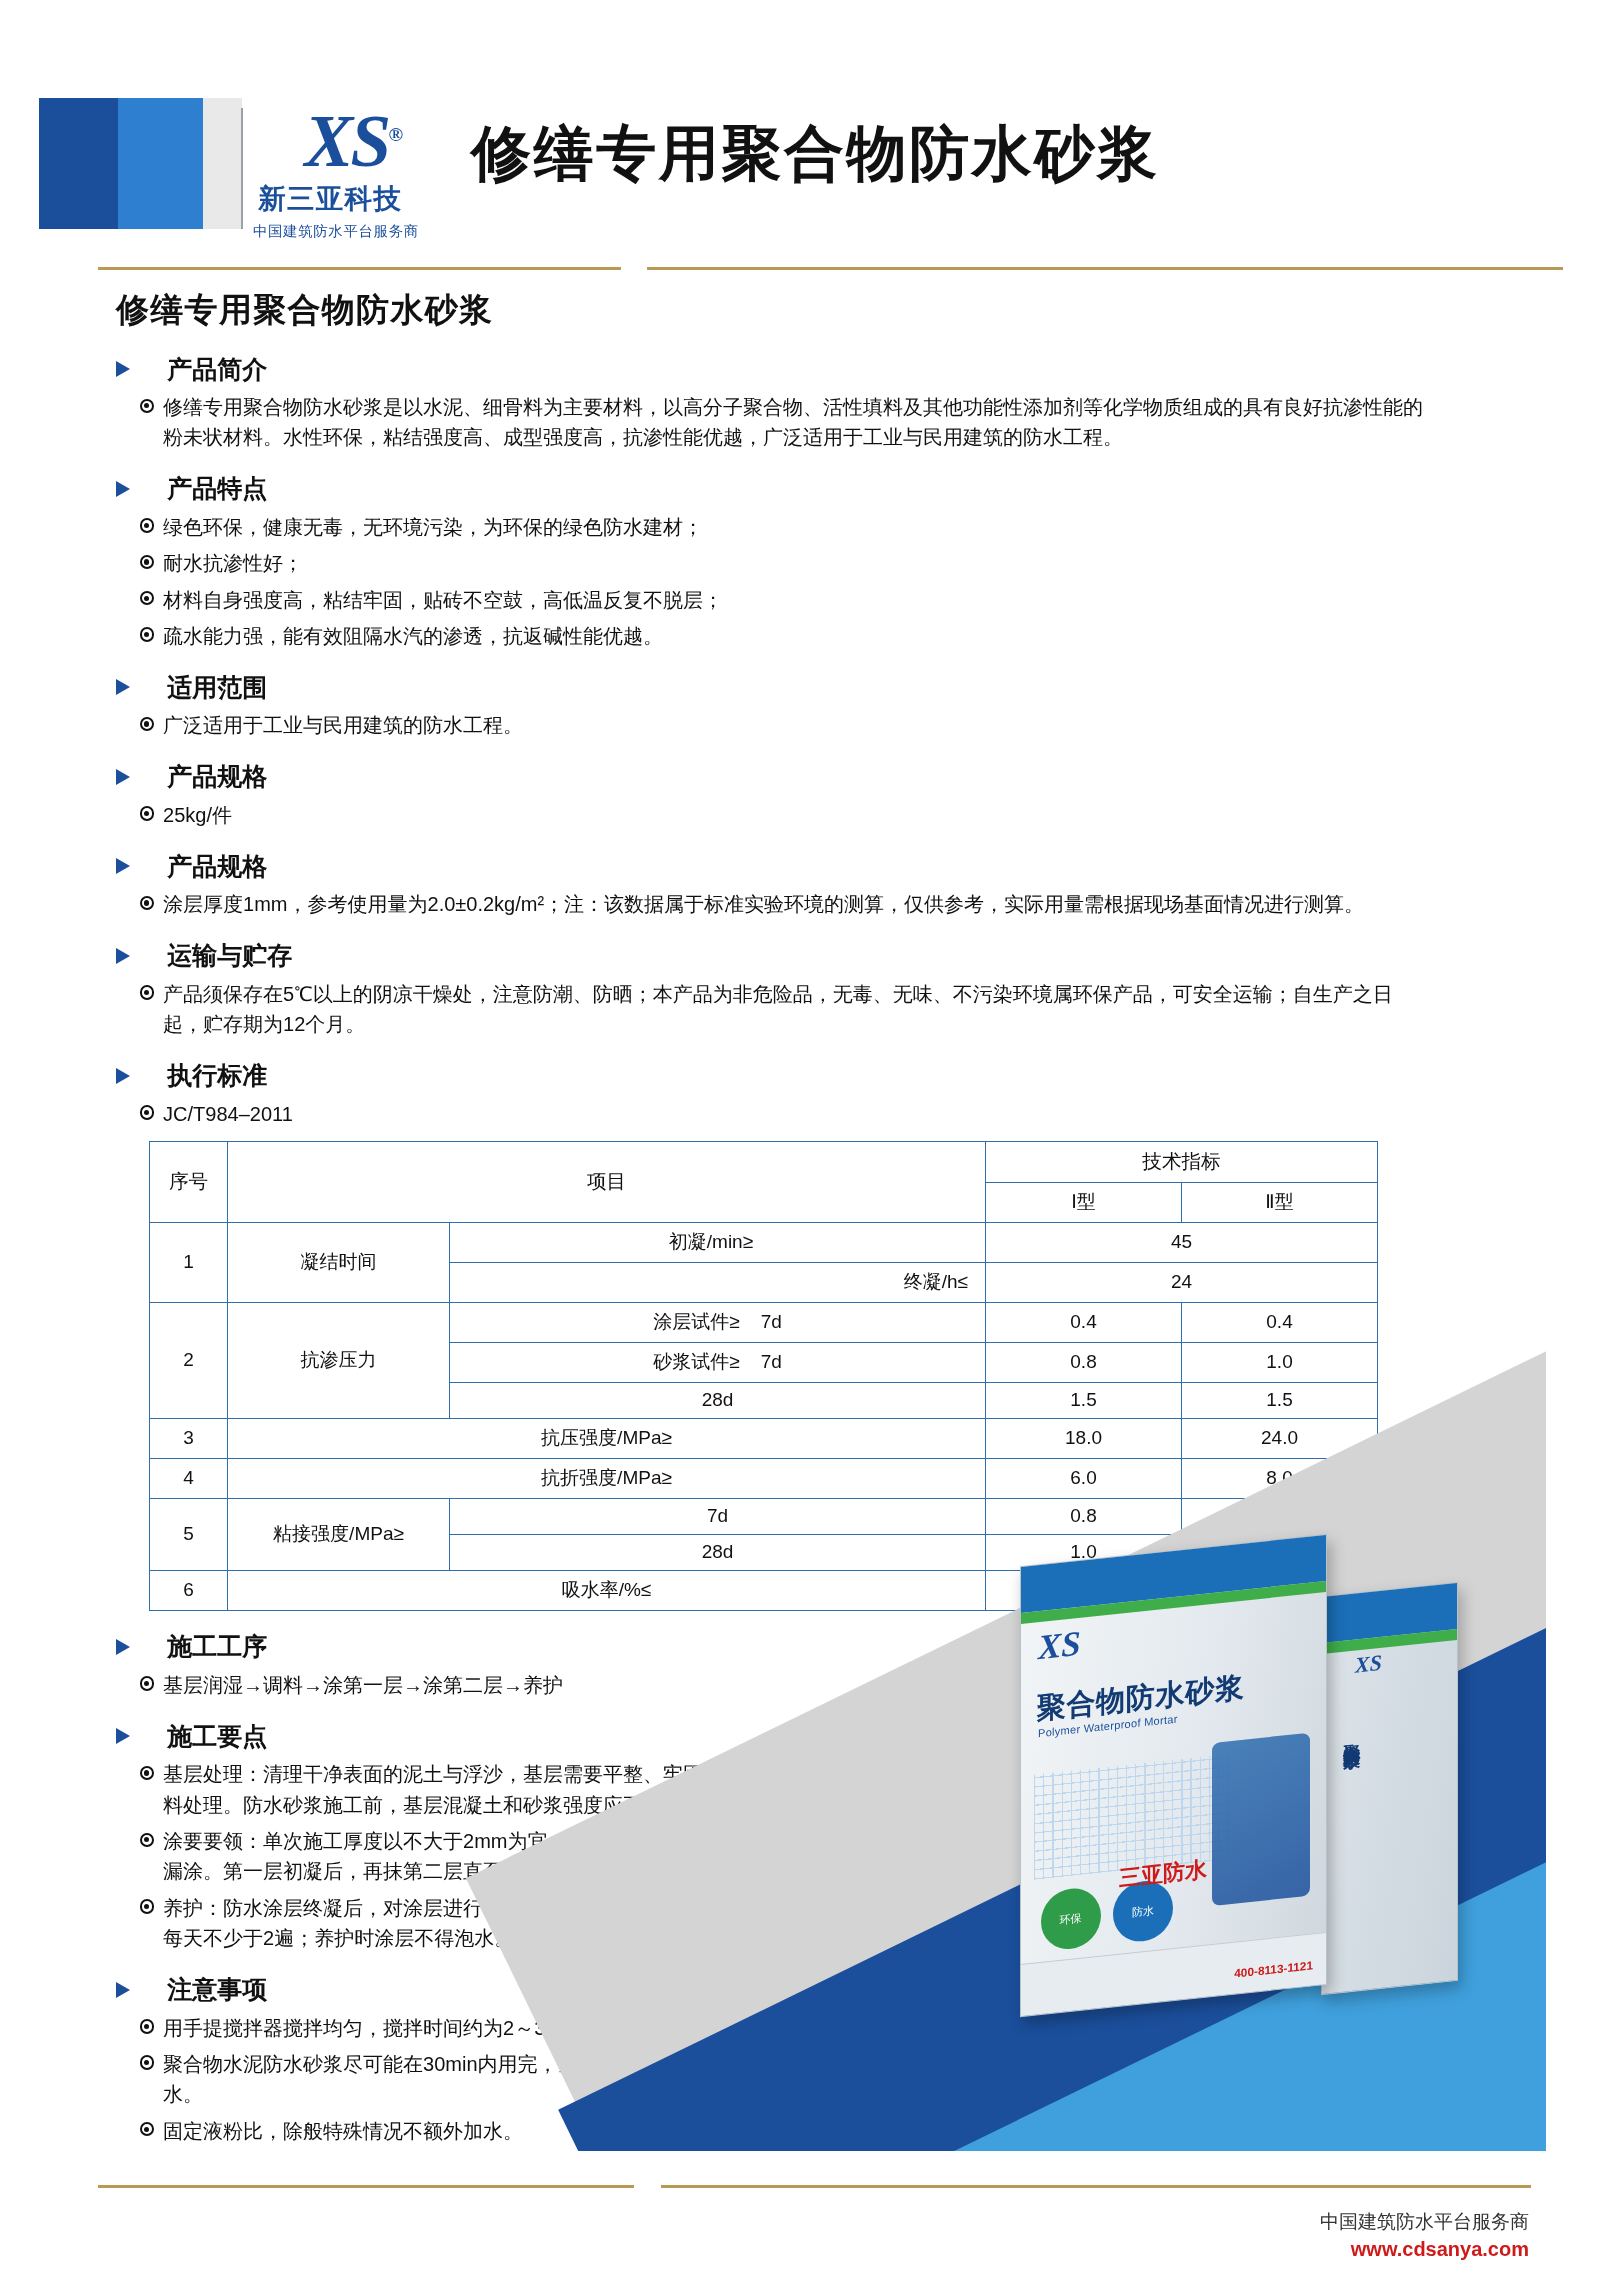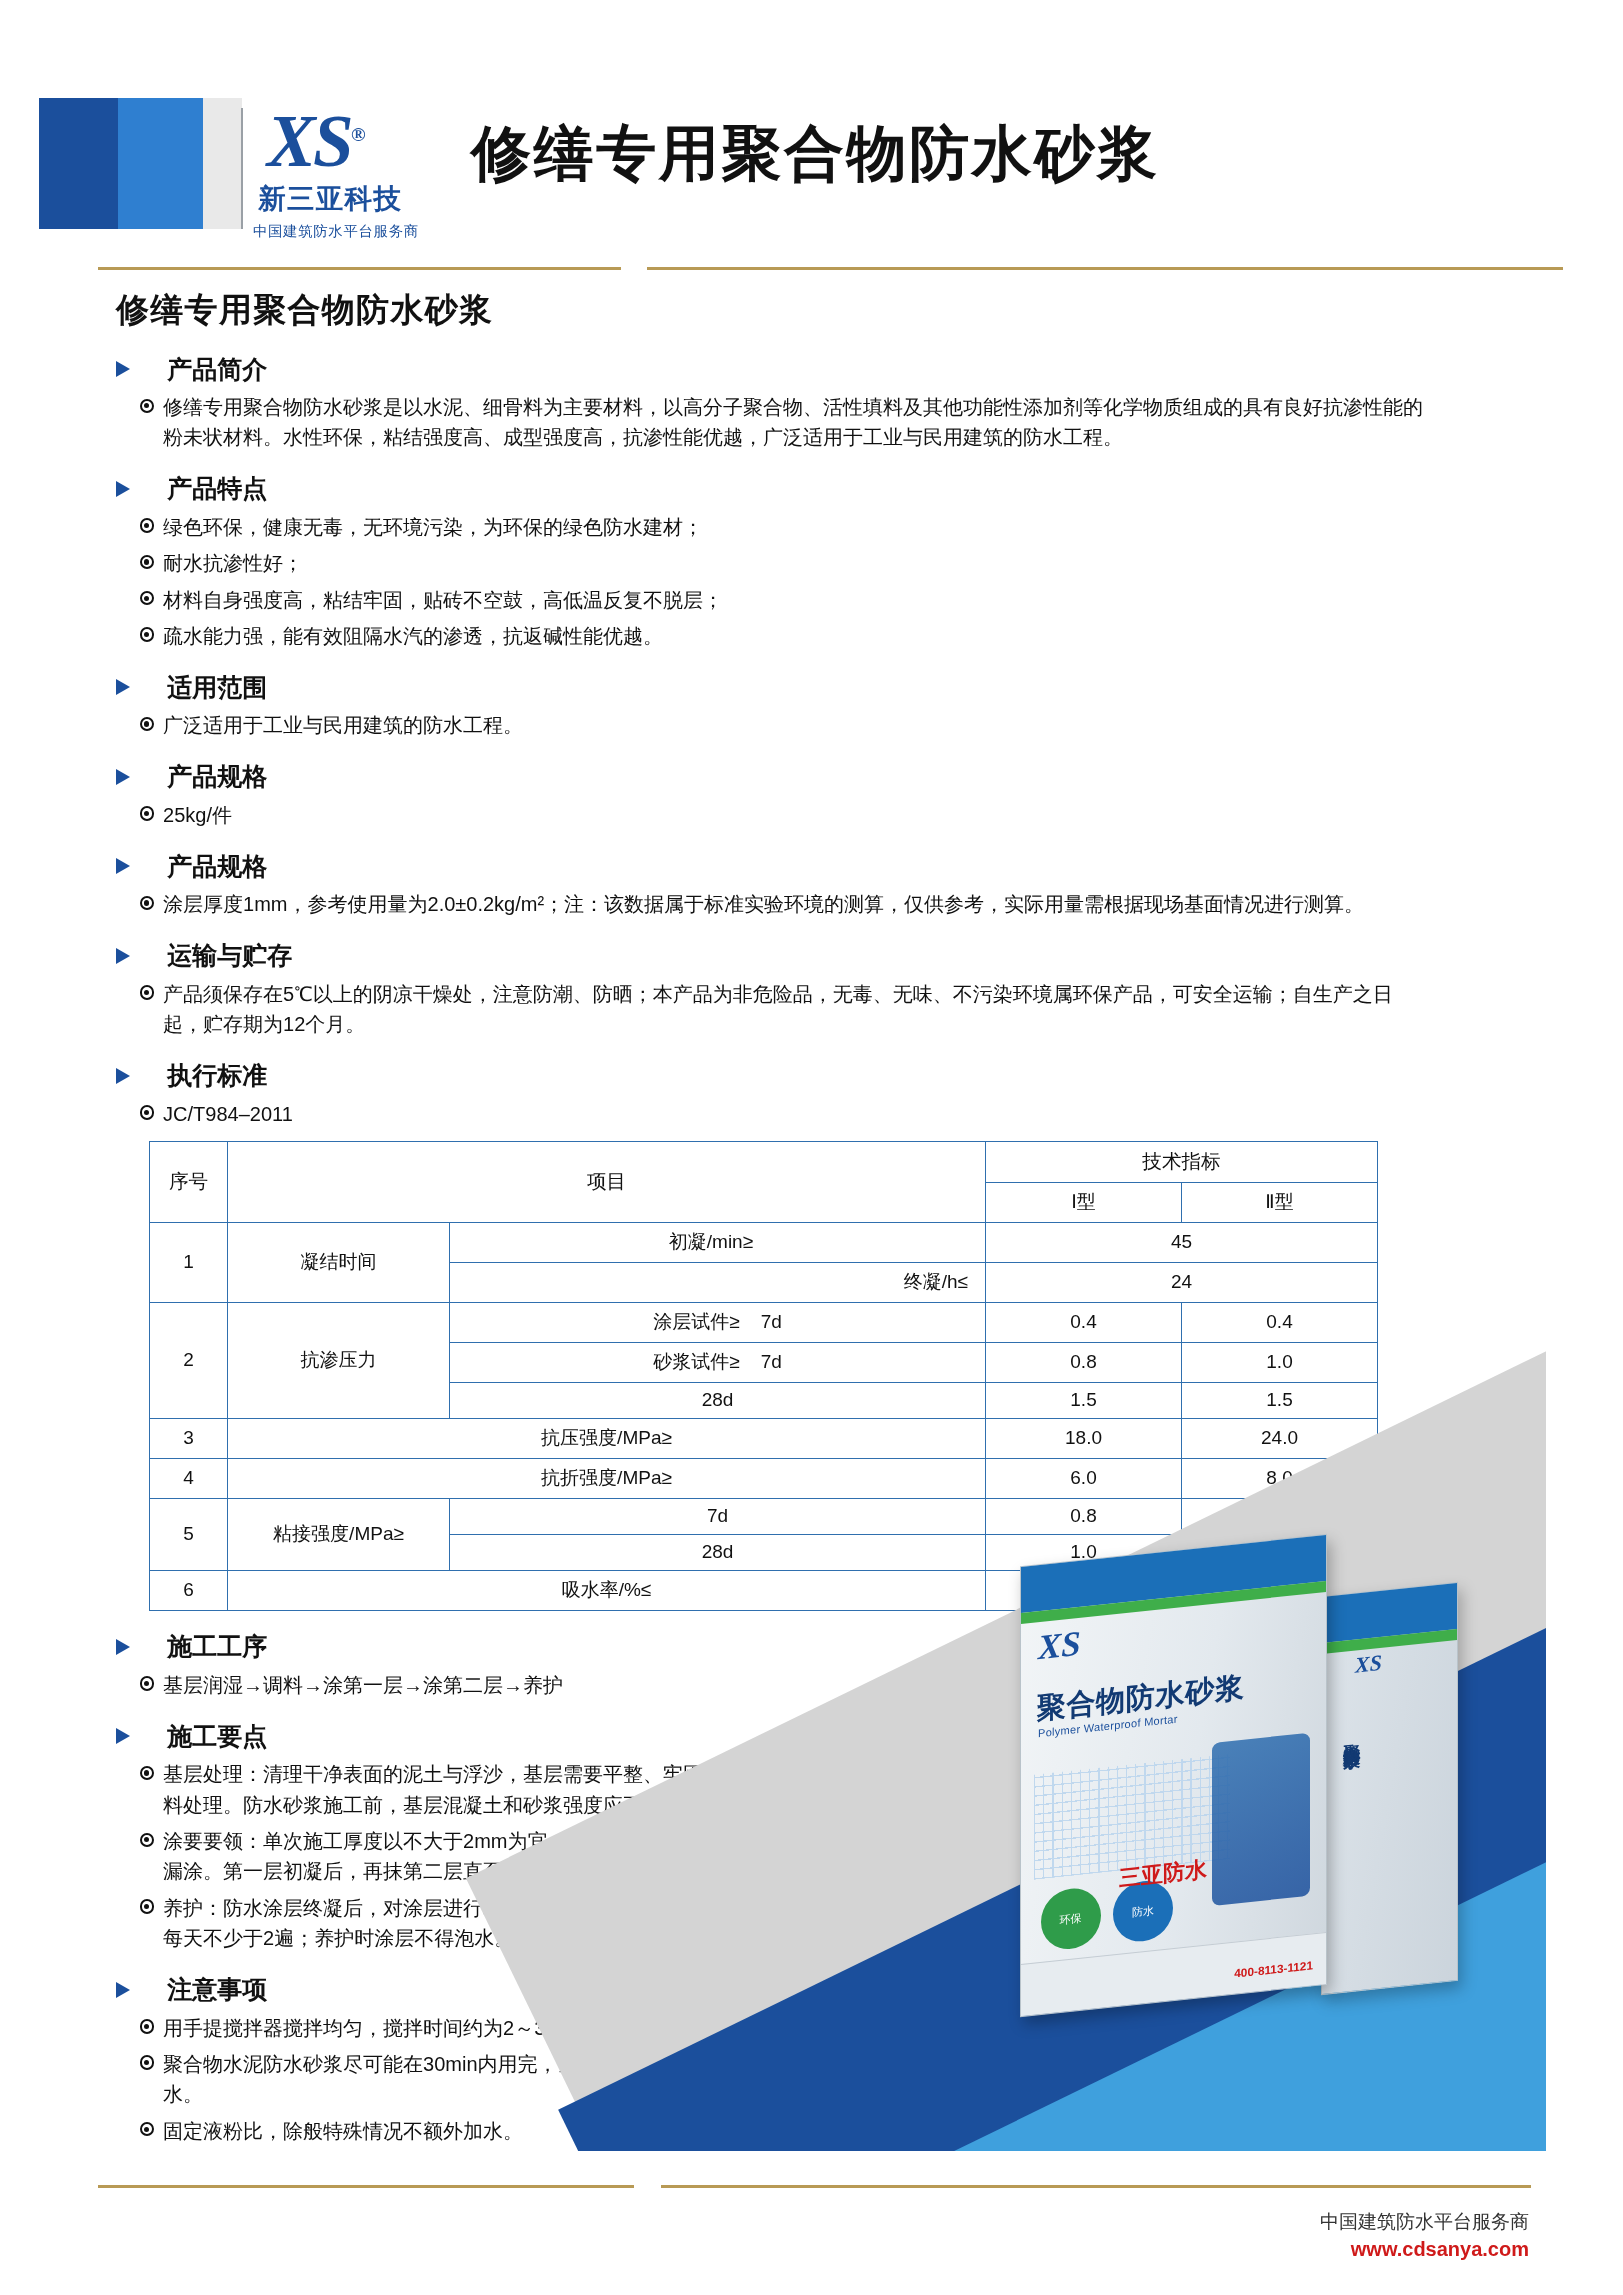--- a/index.html
+++ b/index.html
@@ -27,21 +27,22 @@
     position:absolute; left:203px; top:98px; width:39px; height:131px;
     background:#e9e9e9;
   }
   .logo-block {
     position:absolute; left:249px; top:105px; width:183px; height:124px;
   }
   .logo-xs {
     font-family:"Liberation Serif", serif;
     font-size:73px; font-weight:bold; font-style:italic;
     color:#1b4f9c; letter-spacing:-2.6px; line-height:1;
-    margin-left:18px;
+    margin-left:24px;
+    text-align:center;
   }
   .logo-reg { font-size:19.6px; vertical-align:super; font-style:normal; }
   .logo-cn {
     font-size:27.5px; color:#1b4f9c; font-weight:bold; letter-spacing:1.3px;
     margin-top:2.6px; margin-left:9.2px;
   }
   .logo-sub {
     font-size:14.4px; color:#1b4f9c; letter-spacing:0.7px; margin-top:5.2px; margin-left:3.9px;
   }
   .logo-divider {

